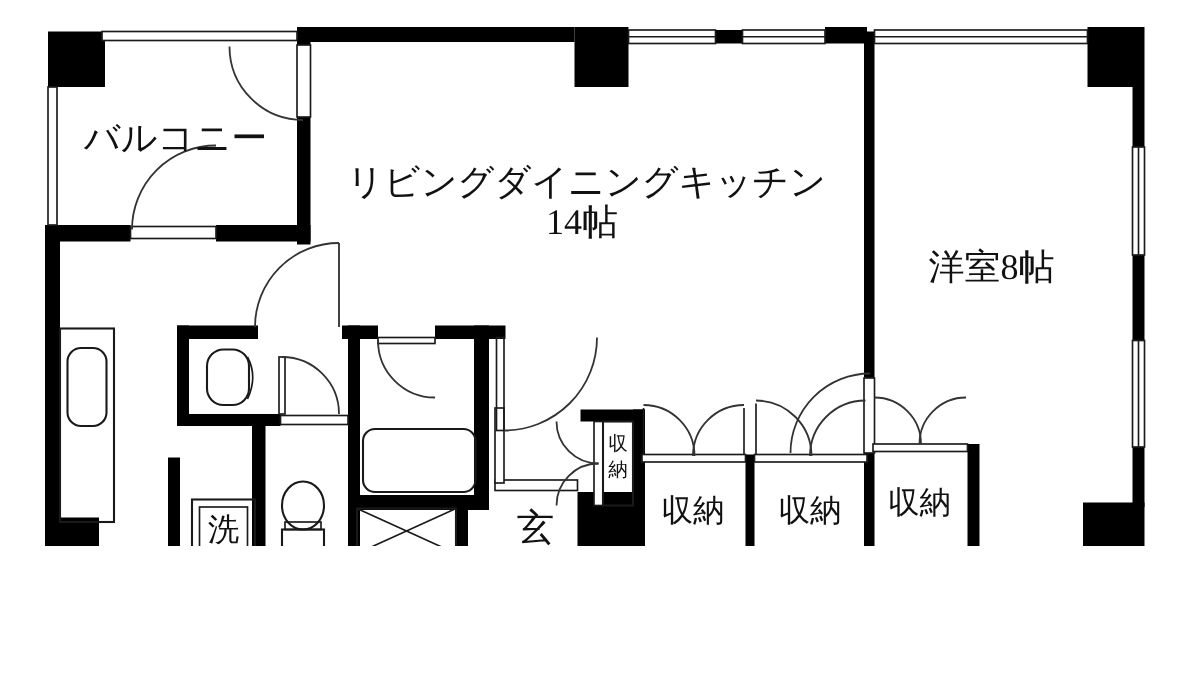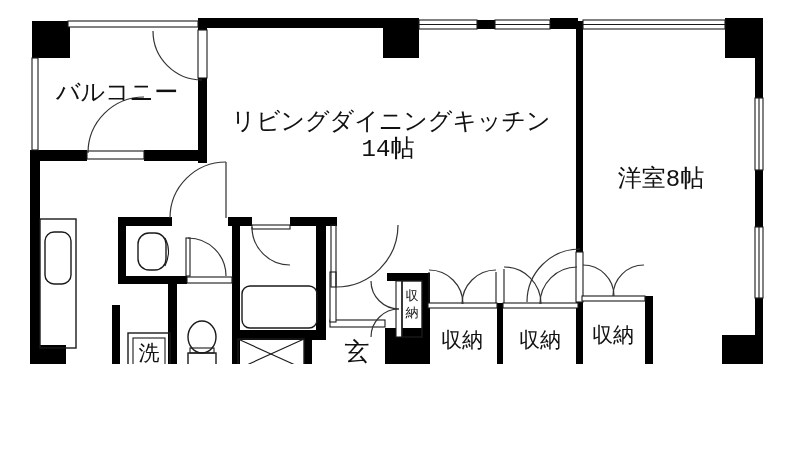--- a/index.html
+++ b/index.html
@@ -1,16 +1,16 @@
 <!DOCTYPE html>
 <html><head>
 <meta charset="utf-8">
 <style>
   html,body{margin:0;padding:0;background:#ffffff;}
-  .plan-wrap{width:800px;height:364px;background:#f0abfc;position:relative;font-family:Liberation Mono, monospace;}
+  .plan-wrap{width:800px;height:364px;background:#f0abfc;position:relative;font-family:Liberation Serif, serif;}
   svg{display:block;}
   .wall{fill:#000000;stroke:none;}
   .thin{fill:none;stroke:#1a1a1a;stroke-width:1.4;}
   .thin2{fill:none;stroke:#1a1a1a;stroke-width:1.1;}
   .win{fill:#ffffff;stroke:#1a1a1a;stroke-width:1.1;}
   .arc{fill:none;stroke:#333333;stroke-width:1.2;}
   .lbl{fill:#111111;}
 </style>
 </head>
 <body>

